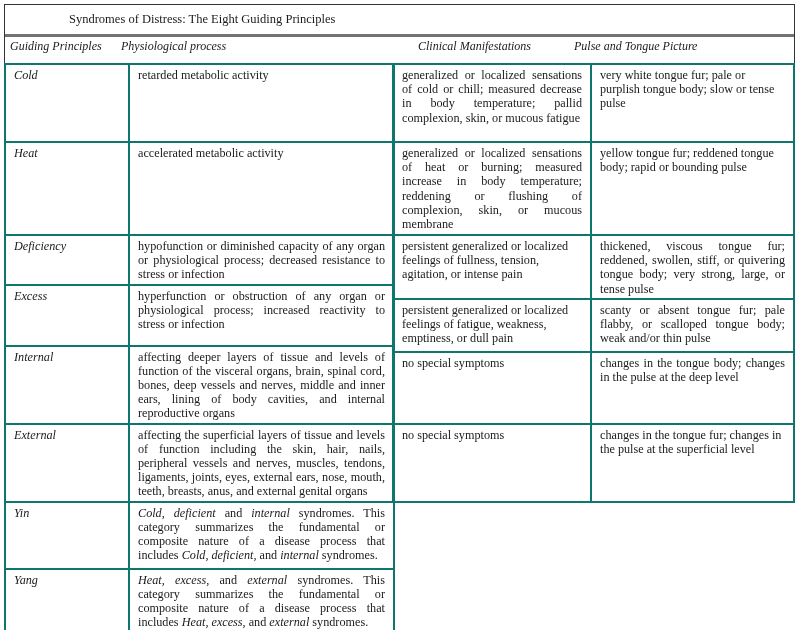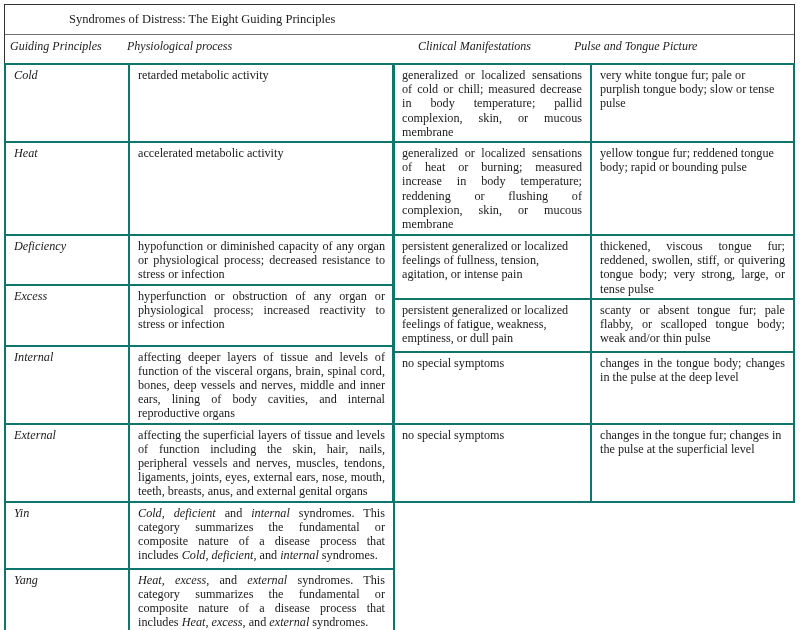--- a/index.html
+++ b/index.html
@@ -1,36 +1,36 @@
 <!DOCTYPE html>
 <html><head>
 <meta charset="utf-8">
 <style>
   html, body { margin:0; padding:0; background:#ffffff; }
   body { width:800px; height:630px; position:relative; overflow:hidden;
          font-family:"Liberation Serif", "DejaVu Serif", serif; color:#1a1a1a; font-size:12.2px; }
   .frame { position:absolute; left:4px; top:4px; width:789px; height:59px;
            border:1px solid #333; border-bottom:none; }
-  .title { position:absolute; left:0; right:0; top:0; height:29px; border-bottom:1px solid #737373;
+  .title { position:absolute; left:0; right:0; top:0; height:29px; border-bottom:3px solid #737373;
            padding-left:64px; line-height:29px; font-size:12.5px; }
   .hdr { position:absolute; top:30px; height:29px; line-height:33px; font-style:italic; font-size:12px; }
   .tbl { position:absolute; border-collapse:collapse; table-layout:fixed; }
   .tbl td { border:2px solid #0f766e; vertical-align:top; padding:3px 8px 2px 8px; line-height:14.2px; }
   .tbl td.label { font-style:italic; }
   .just { text-align:justify; }
   i { font-style:italic; }
 </style>
 </head>
 <body>
 
 <div class="frame">
   <div class="title">Syndromes of Distress: The Eight Guiding Principles</div>
 </div>
 <div class="hdr" style="left:10px;font-family:Liberation Serif, serif;">Guiding Principles</div>
-<div class="hdr" style="left:127px;">Physiological process</div>
+<div class="hdr" style="left:121px;">Physiological process</div>
 <div class="hdr" style="left:418px;">Clinical Manifestations</div>
 <div class="hdr" style="left:574px;">Pulse and Tongue Picture</div>
 
 <table class="tbl" style="left:4px; top:63px; width:389px;">
   <colgroup>
       <col style="width:124px">
       <col style="width:265px">
     </colgroup>
   <tbody>
       <tr style="height:78px">
@@ -68,21 +68,21 @@
 </tbody>
   </table>
 
 <table class="tbl" style="left:392px; top:63px; width:401px;">
   <colgroup>
       <col style="width:198px">
       <col style="width:203px">
     </colgroup>
   <tbody>
       <tr style="height:78px">
-    <td class="just">generalized or localized sensations of cold or chill; measured decrease in body temperature; pallid complexion, skin, or mucous membrane</td>
+    <td class="just">generalized or localized sensations of cold or chill; measured decrease in body temperature; pallid complexion, skin, or mucous fatigue</td>
     <td>very white tongue fur; pale or purplish tongue body; slow or tense pulse</td>
   </tr>
   <tr style="height:93px">
     <td class="just">generalized or localized sensations of heat or burning; measured increase in body temperature; reddening or flushing of complexion, skin, or mucous membrane</td>
     <td>yellow tongue fur; reddened tongue body; rapid or bounding pulse</td>
   </tr>
   <tr style="height:61px">
     <td>persistent generalized or localized feelings of fullness, tension, agitation, or intense pain</td>
     <td class="just">thickened, viscous tongue fur; reddened, swollen, stiff, or quivering tongue body; very strong, large, or tense pulse</td>
   </tr>

